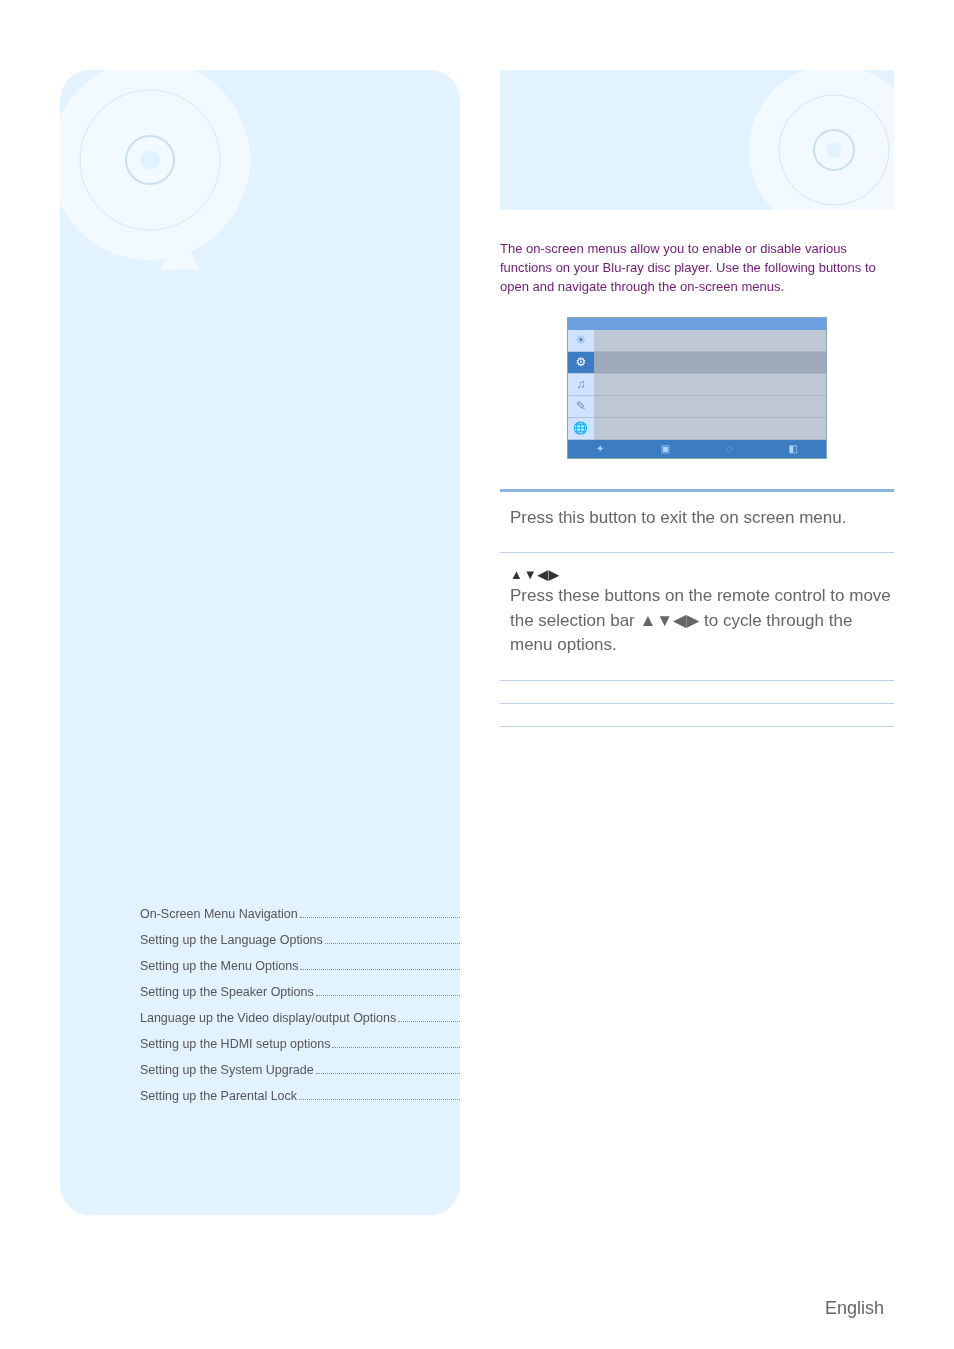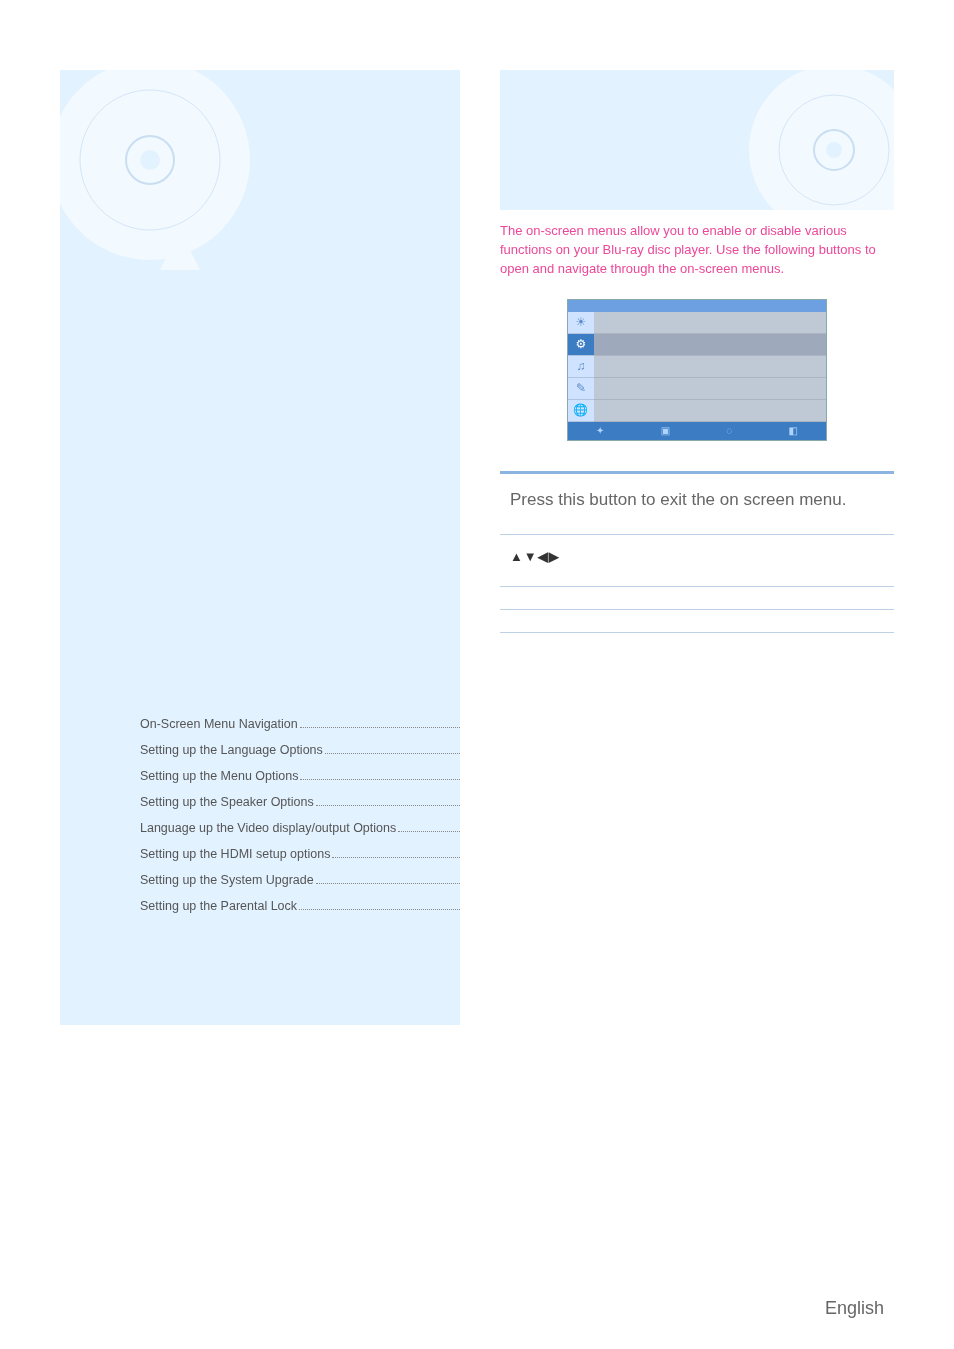--- a/index.html
+++ b/index.html
@@ -2,26 +2,26 @@
 <html><head>
 <meta charset="utf-8">
 <style>
   * { margin:0; padding:0; box-sizing:border-box; }
   body { font-family:Arial,Helvetica,sans-serif; width:954px; height:1349px; background:#fff; color:#333; font-size:14px; position:relative; }
   .page { width:954px; height:1349px; padding:70px 60px 40px 60px; position:relative; }
   .columns { display:flex; gap:40px; }
   .col-left { width:400px; flex-shrink:0; }
   .col-right { flex:1; }
   .disc-box { background:#e3f2ff; position:relative; overflow:hidden; }
-  .disc-box-left { height:955px; }
+  .disc-box-left { height:1145px;border-radius:30px; }
   .disc-box-right { height:140px; }
   .disc-svg { position:absolute; }
   .disc-left .disc-svg { top:-20px; left:-20px; }
   .disc-right .disc-svg { bottom:-30px; right:-30px; }
-  .intro-text { margin-top:12px; color:#ec4899; line-height:1.45; font-size:13px; }
+  .intro-text { margin-top:30px; color:#701a75; line-height:1.45; font-size:13px; }
   .menu-ss { width:260px; margin:20px auto 30px auto; background:#b8c4d2; border:1px solid #8aa; }
   .menu-ss-top { height:12px; background:#6ca0e0; }
   .menu-ss-row { display:flex; align-items:center; height:22px; }
   .menu-ss-icon { width:26px; height:22px; display:flex; align-items:center; justify-content:center; color:#5b8cc6; font-size:12px; background:#cfe2ff; border-bottom:1px solid #b0c4de; }
   .menu-ss-icon.selected { background:#3c7cc2; color:#fff; }
   .menu-ss-body { flex:1; height:22px; background:#bfc9d6; border-bottom:1px solid #aab4c2; }
   .menu-ss-body.selected { background:#9eaabb; }
   .menu-ss-footer { height:18px; background:#3c7cc2; display:flex; justify-content:space-around; align-items:center; color:#aed4ff; font-size:10px; }
   .section-bar { height:3px; background:#8cb4e0; margin:30px 0 14px 0; }
   .section-divider { border:none; border-top:1px solid #bcd0e6; margin:22px 0 14px 0; }
@@ -130,20 +130,23 @@
             <span>◌</span>
             <span>◧</span>
           </div>
       </div>
 
       <div class="section-bar"></div>
       <p class="section-text">Press this button to exit the on screen menu.</p>
 
       <hr class="section-divider">
       <div class="arrows-line">▲▼◀▶</div>
+      <p class="section-text">
+        <span>Press these buttons on the remote control to move the selection bar </span><span>▲▼◀▶</span><span> to cycle through the menu options.</span>
+      </p>
 
       <hr class="section-divider">
 
       <hr class="section-divider">
 
       <hr class="section-divider">
     </div>
   </div>
 
   <div class="lang-footer">English</div>

